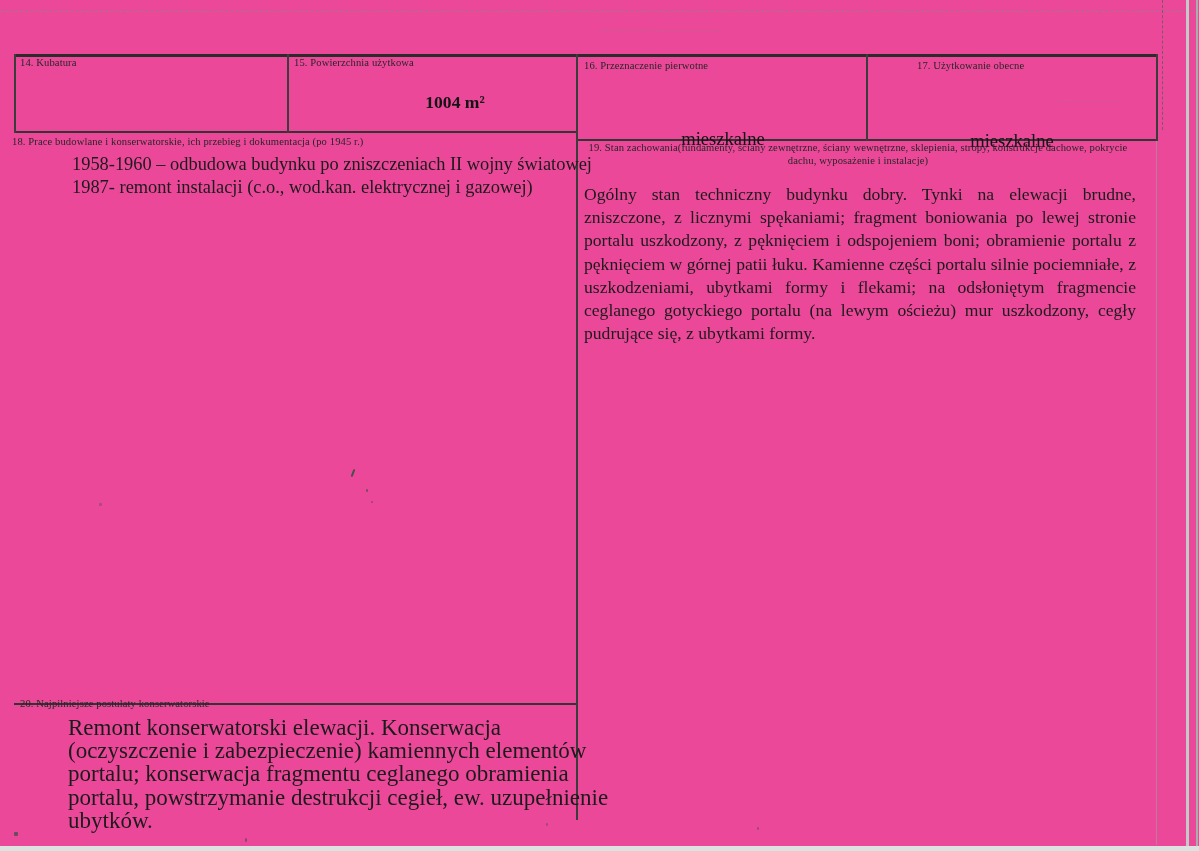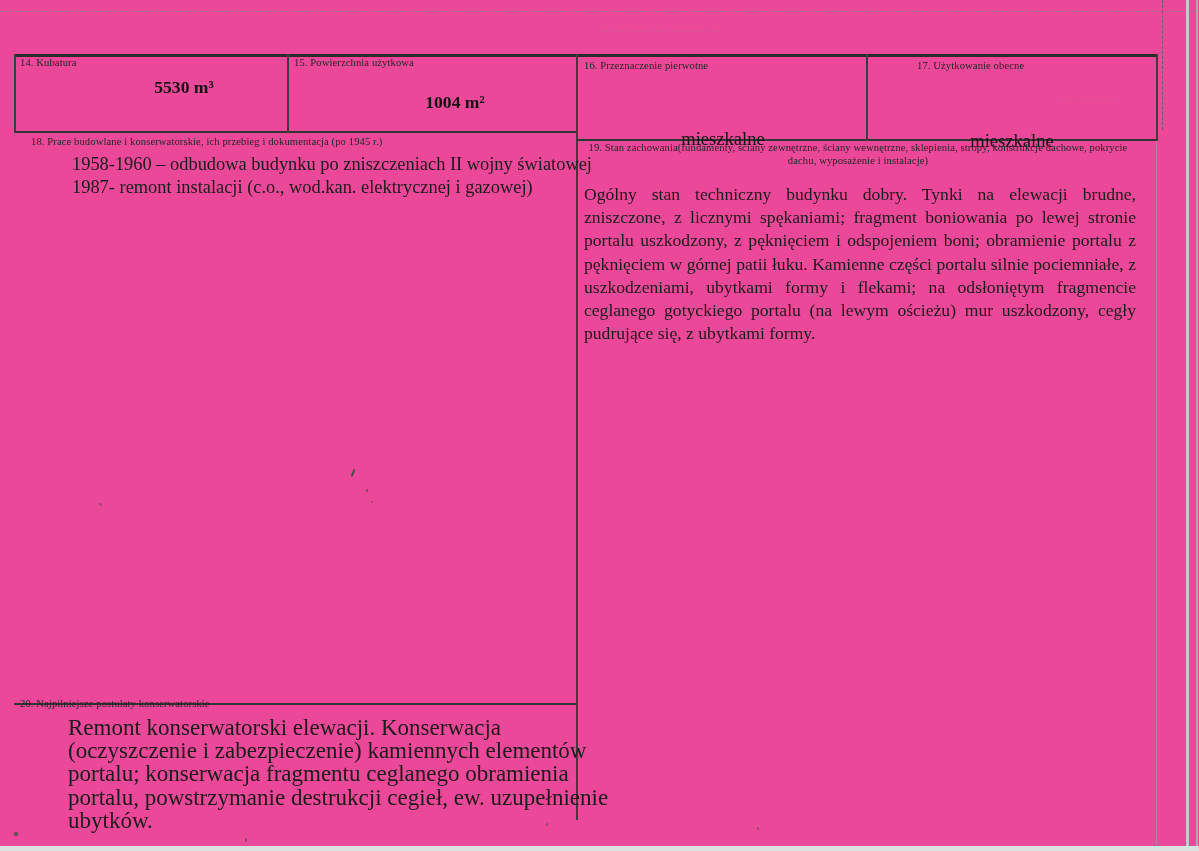--- a/index.html
+++ b/index.html
@@ -52,32 +52,31 @@
   <div class="hline" style="left:577px; top:139px; width:581px;"></div>
   <div class="hline" style="left:14px; top:703px; width:563px;"></div>
   <div class="vline" style="left:14px; top:54px; height:79px;"></div>
   <div class="vline" style="left:287px; top:54px; height:79px;"></div>
   <div class="vline" style="left:576px; top:54px; height:766px;"></div>
   <div class="vline" style="left:866px; top:54px; height:87px;"></div>
   <div class="vline" style="left:1156px; top:54px; height:87px;"></div>
   <div class="vline faint" style="left:1156px; top:141px; height:704px;"></div>
 
   <div class="field-label" style="left:20px; top:57px;">14. Kubatura</div>
-  <div class="cell-value" style="left:84px; top:77px; width:200px;">5530 m³</div>
 
   <div class="field-label" style="left:294px; top:57px;">15. Powierzchnia użytkowa</div>
   <div class="cell-value" style="left:355px; top:92px; width:200px;">1004 m²</div>
 
   <div class="field-label" style="left:584px; top:60px;">16. Przeznaczenie pierwotne</div>
   <div class="cell-value plain" style="left:623px; top:80px; width:200px;">mieszkalne</div>
 
   <div class="field-label" style="left:873px; top:60px;margin-left:44px;">17. Użytkowanie obecne</div>
   <div class="cell-value plain" style="left:912px; top:82px; width:200px;">mieszkalne</div>
 
-  <div class="field-label" style="left:31px; top:136px;">18. Prace budowlane i konserwatorskie, ich przebieg i dokumentacja (po 1945 r.)</div>
+  <div class="field-label" style="left:12px; top:136px;">18. Prace budowlane i konserwatorskie, ich przebieg i dokumentacja (po 1945 r.)</div>
   <div class="body-text" style="left:24px; top:153px; width:545px;">
     <div>1958-1960 – odbudowa budynku po zniszczeniach II wojny światowej</div>
     <div>1987- remont instalacji (c.o., wod.kan. elektrycznej i gazowej)</div>
   </div>
 
   <div class="field-label wrap" style="left:584px; top:142px; width:548px;">19. Stan zachowania(fundamenty, ściany zewnętrzne, ściany wewnętrzne, sklepienia, stropy, konstrukcje dachowe, pokrycie dachu, wyposażenie i instalacje)</div>
   <div class="body-justify" style="left:584px; top:167px; width:552px;">Ogólny stan techniczny budynku dobry. Tynki na elewacji brudne, zniszczone, z licznymi spękaniami; fragment boniowania po lewej stronie portalu uszkodzony, z pęknięciem i odspojeniem boni; obramienie portalu z pęknięciem w górnej patii łuku. Kamienne części portalu silnie pociemniałe, z uszkodzeniami, ubytkami formy i flekami; na odsłoniętym fragmencie ceglanego gotyckiego portalu (na lewym ościeżu) mur uszkodzony, cegły pudrujące się, z ubytkami formy.</div>
 
   <div class="field-label" style="left:20px; top:698px;">20. Najpilniejsze postulaty konserwatorskie</div>
   <div class="body-text" style="left:20px; top:716px; width:556px; font-size:23px; line-height:23.2px;">Remont konserwatorski elewacji. Konserwacja (oczyszczenie i zabezpieczenie) kamiennych elementów portalu; konserwacja fragmentu ceglanego obramienia portalu, powstrzymanie destrukcji cegieł, ew. uzupełnienie ubytków.</div>

